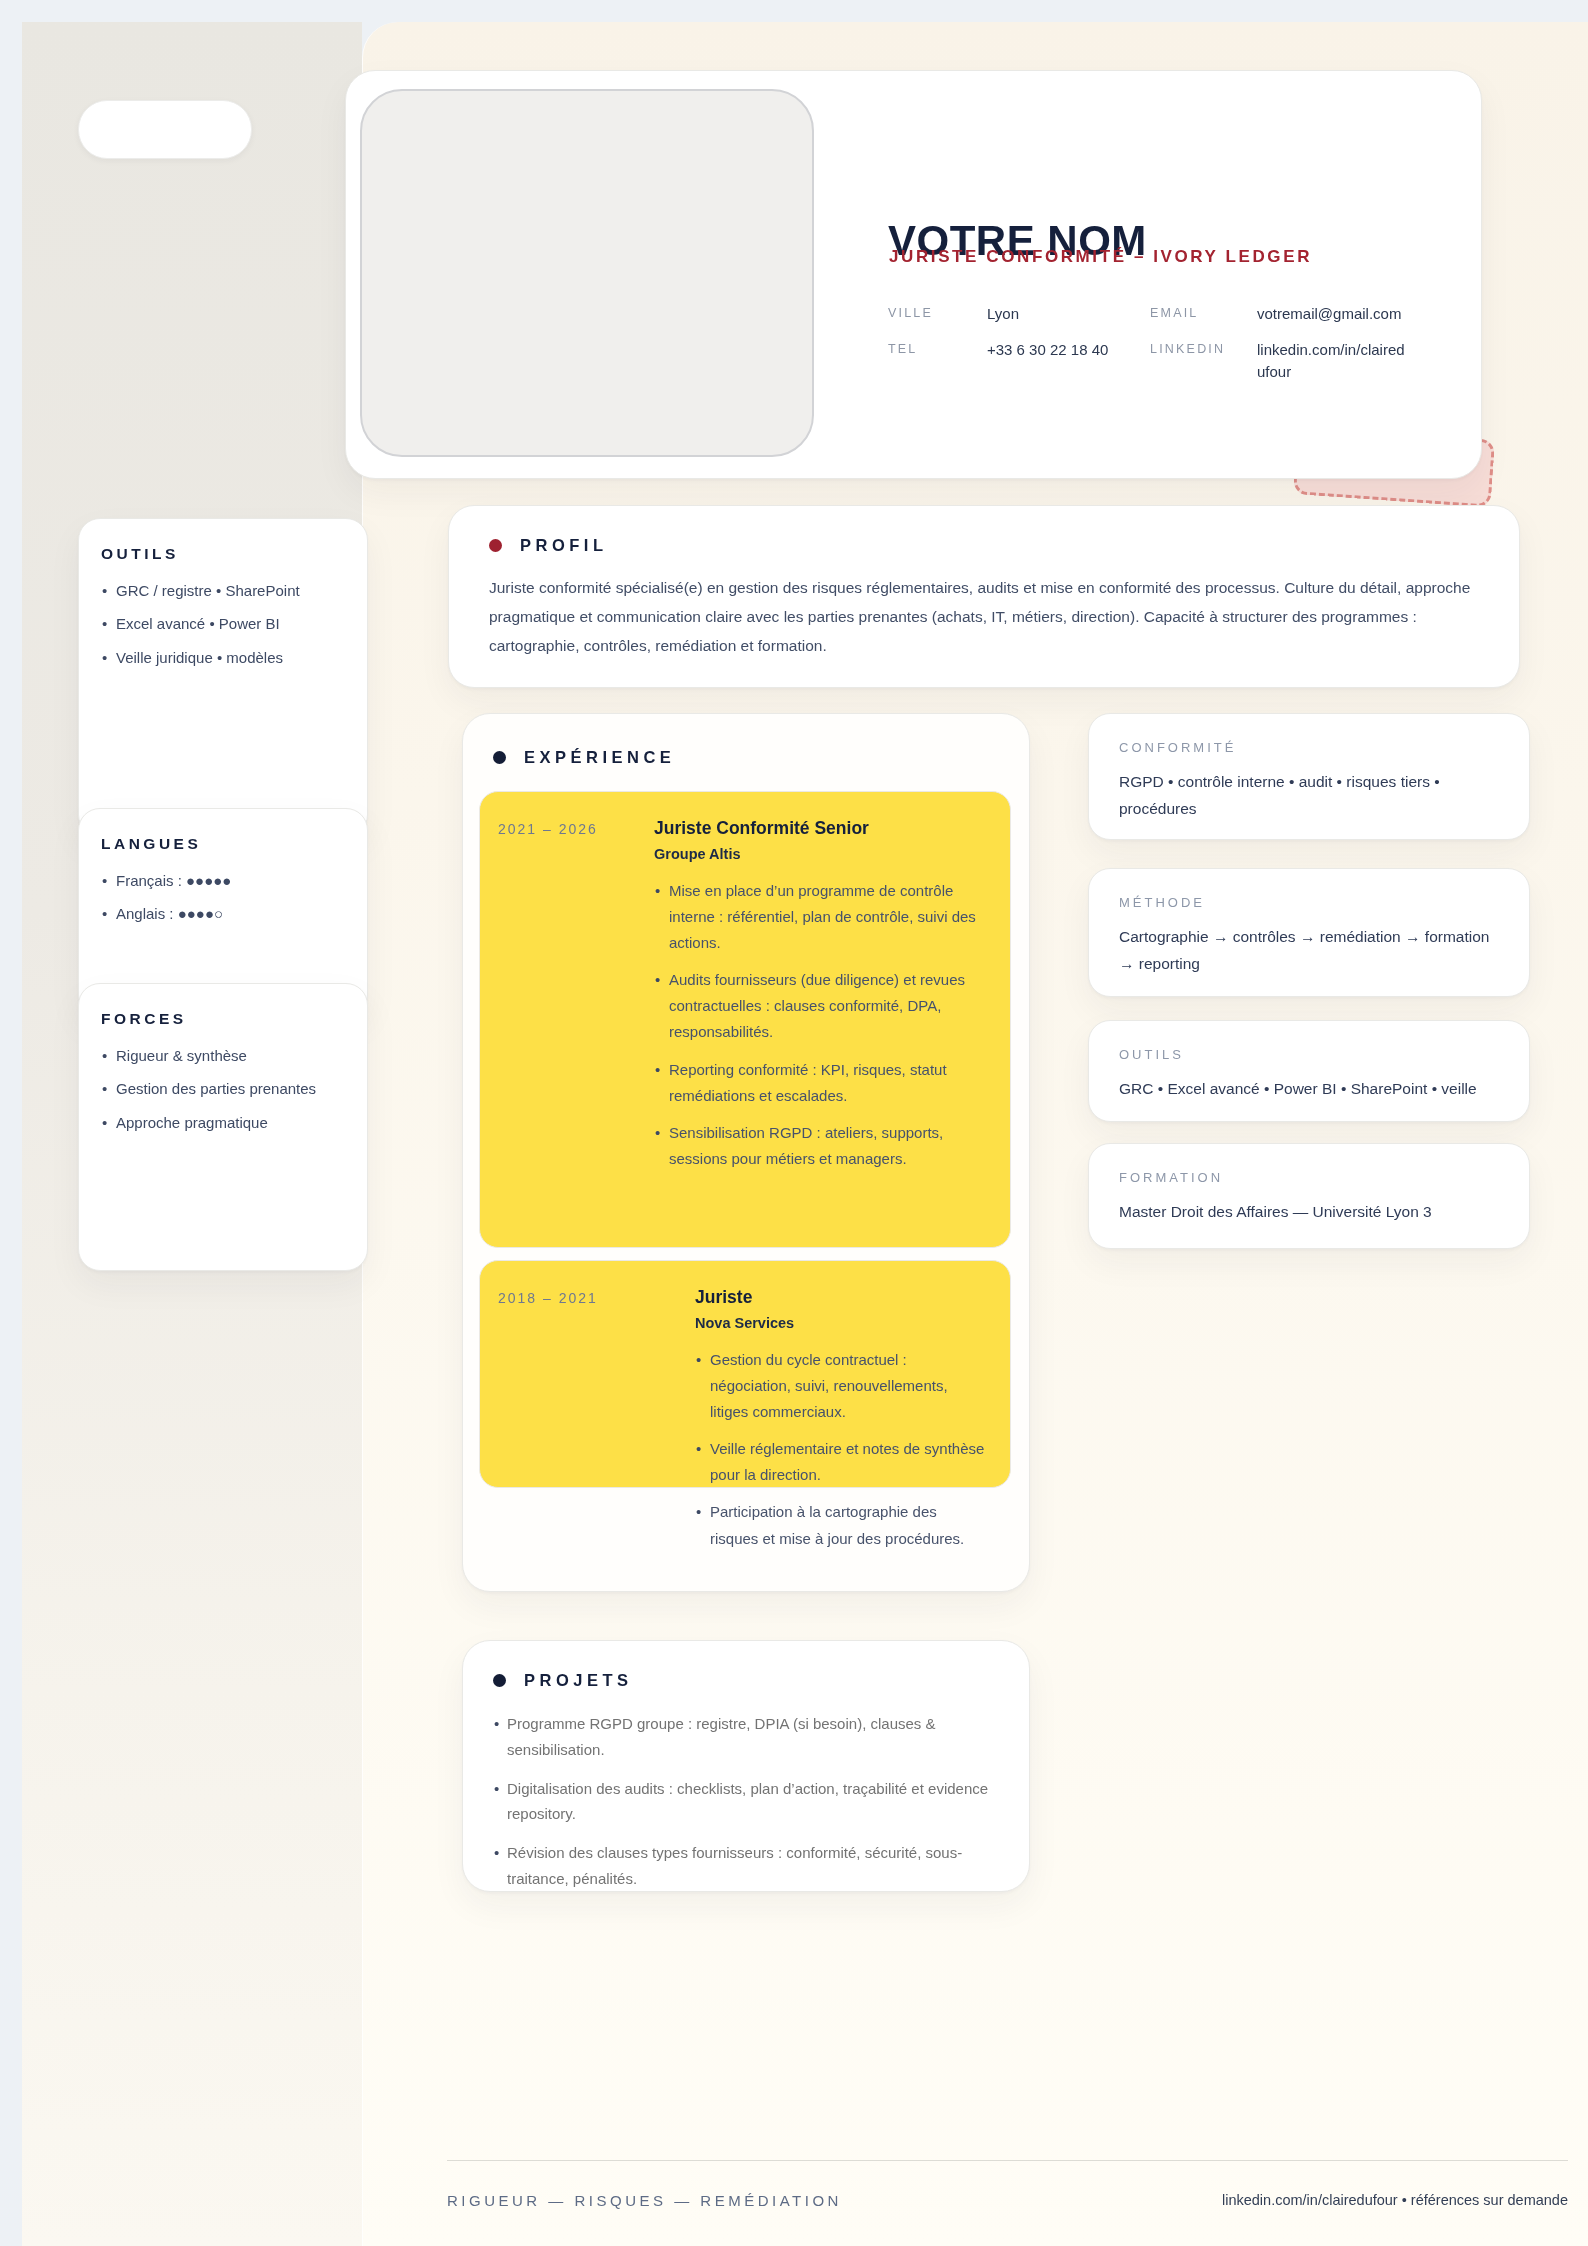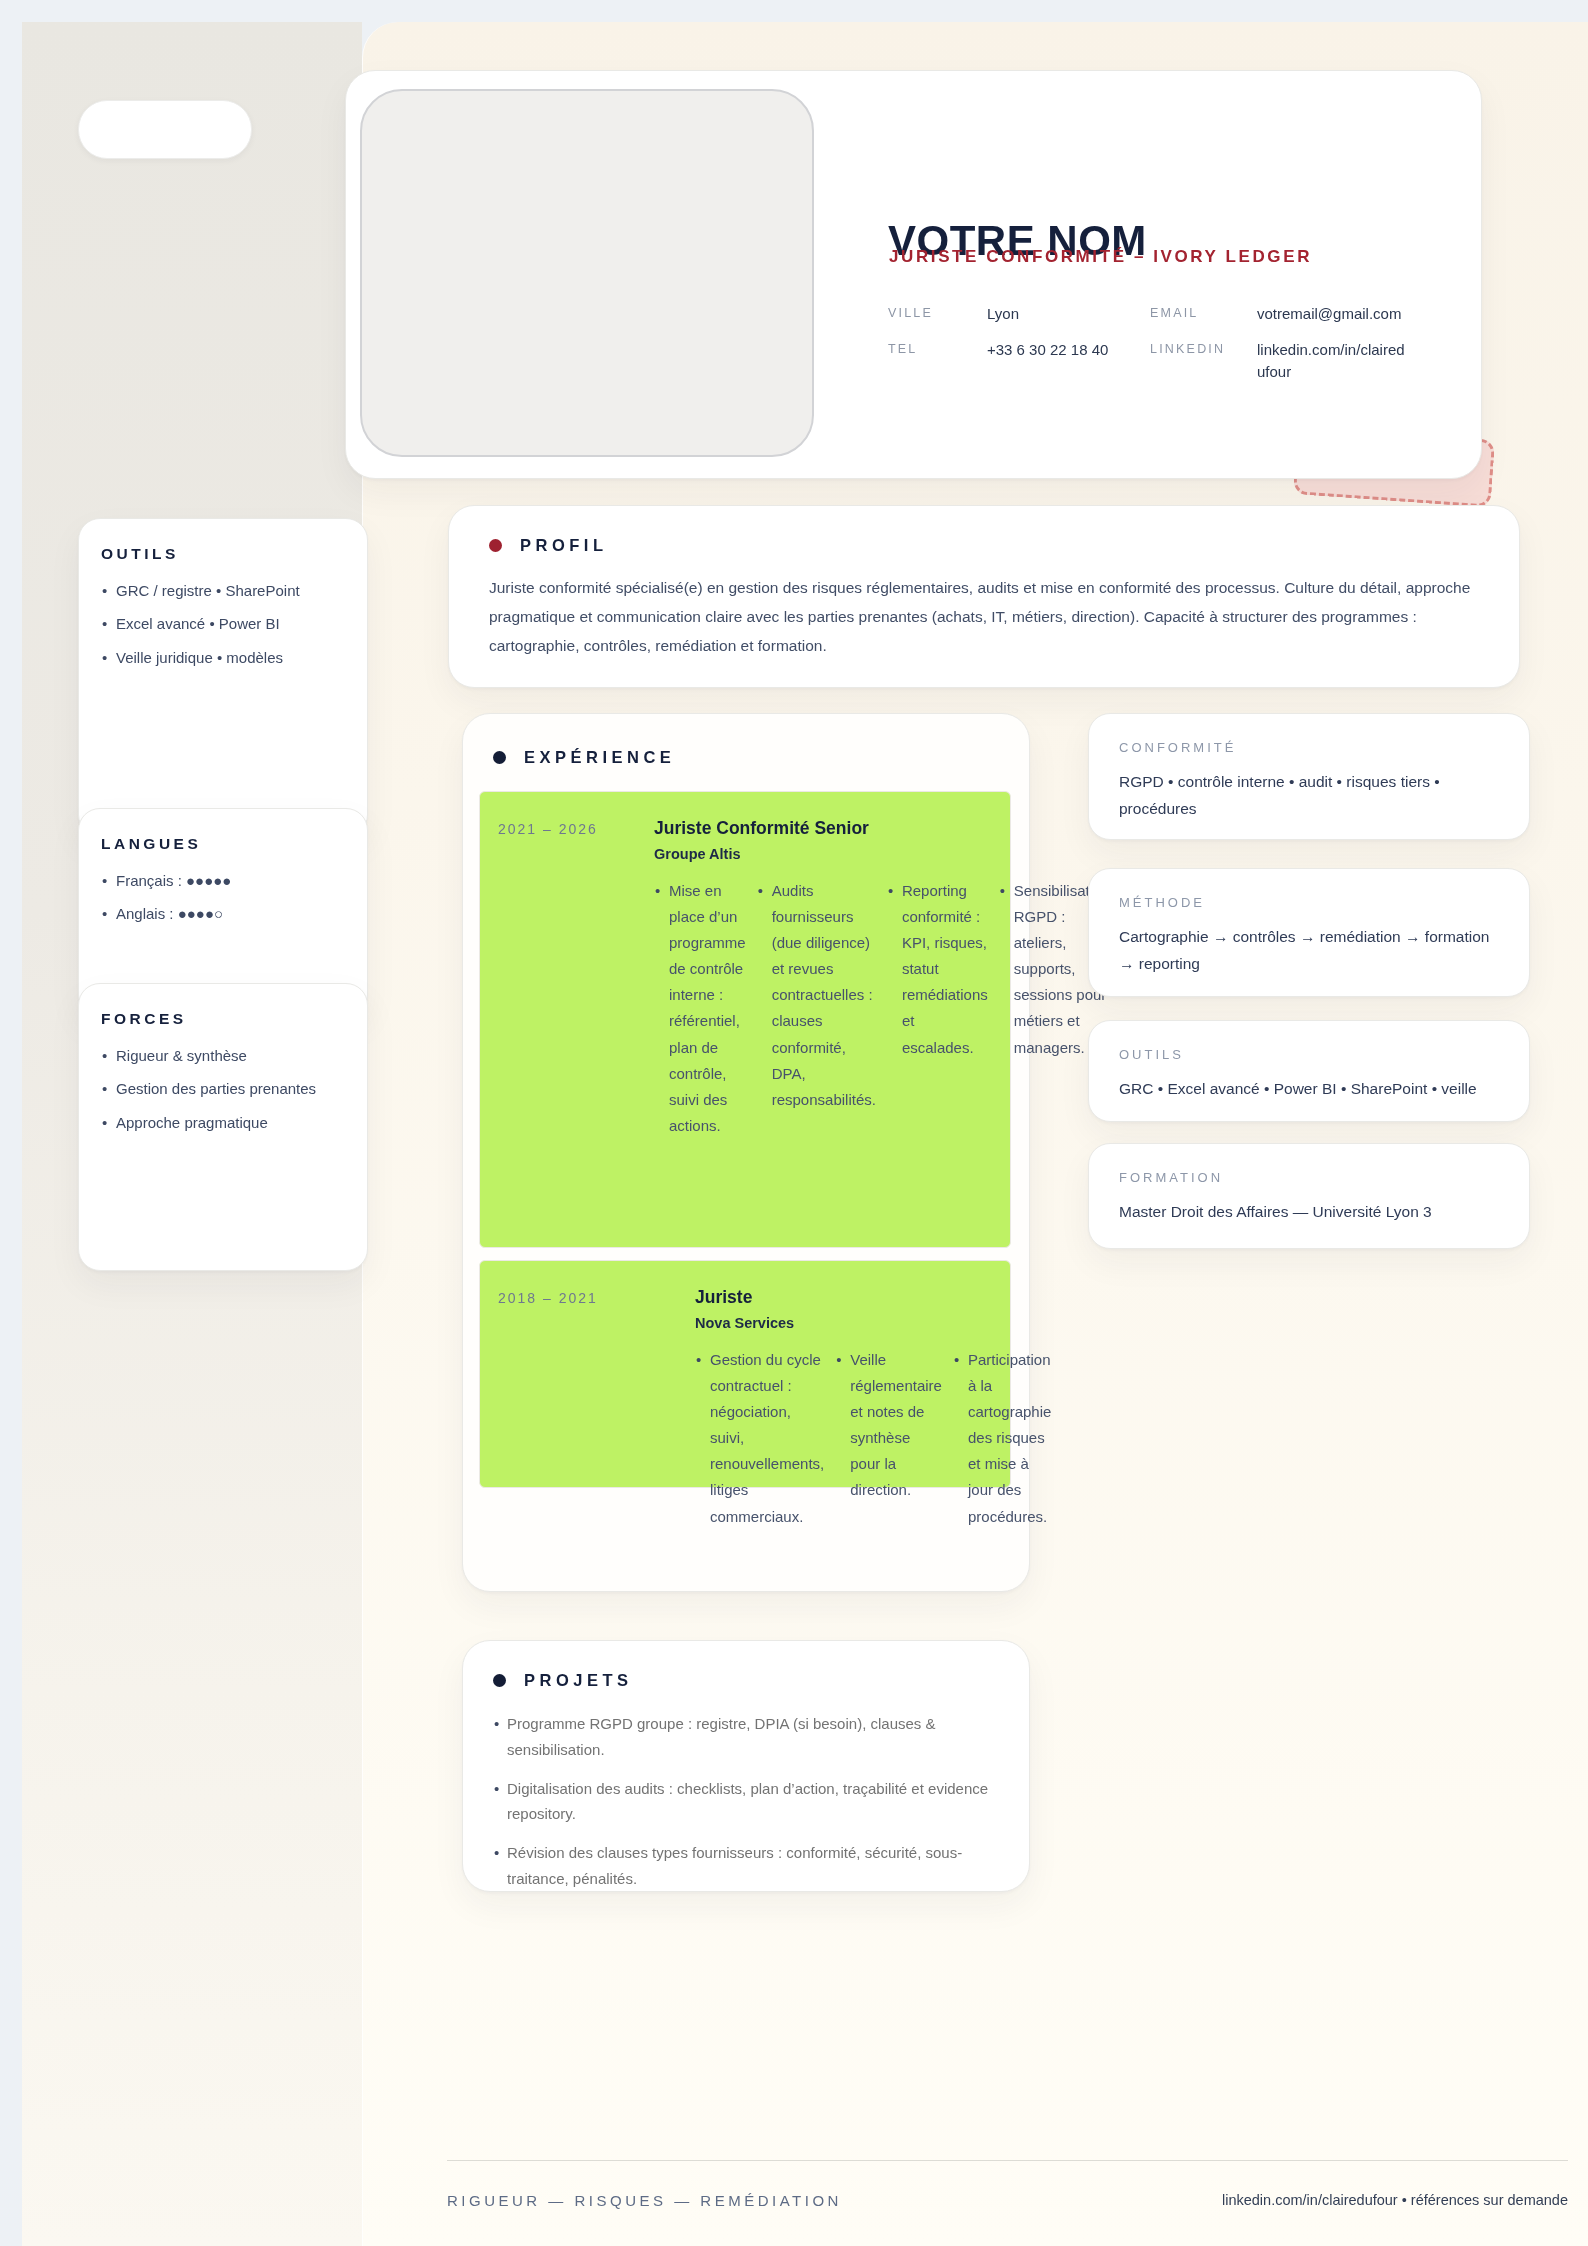--- a/index.html
+++ b/index.html
@@ -53,30 +53,30 @@
   .dot-navy{background:#141d36;}
   .sec-title{font-weight:bold;letter-spacing:4.5px;font-size:16.5px;color:#15203c;}
 
   
   .profil-card{left:448px;top:505px;width:1072px;height:183px;padding:30px 40px;box-sizing:border-box;}
   .profil-text{margin-top:19px;font-size:15.5px;line-height:1.87;color:#414d66;}
 
   
   .exp-card{left:462px;top:713px;width:568px;height:879px;border-radius:28px;background:#fffefc;
             box-sizing:border-box;padding:34px 0 0 30px;}
-  .job{position:absolute;left:16px;width:532px;background:#bef264;border:1px solid #ebe9e4;
-       border-radius:6px;display:flex;box-sizing:border-box;padding:26px 22px 24px 0;}
+  .job{position:absolute;left:16px;width:532px;background:#fde047;border:1px solid #ebe9e4;
+       border-radius:19px;display:flex;box-sizing:border-box;padding:26px 22px 24px 0;}
   .job1{top:77px;height:457px;}
   .job2{top:546px;height:228px;gap:41px;}
   .job-date{width:156px;flex:none;padding-left:18px;font-size:14px;letter-spacing:2px;
             color:#6e7890;padding-top:3px;}
   .job-main{flex:1;}
   .job-role{font-size:17.5px;font-weight:bold;color:#15203c;}
   .job-co{font-size:14.5px;font-weight:bold;color:#1d2a47;margin-top:7px;}
-  .job-blts{margin-top:16px;display:flex;flex-direction:row;gap:11px;}
+  .job-blts{margin-top:16px;display:flex;flex-direction:column;gap:11px;}
   .job-blts .blt{font-size:15px;line-height:1.74;color:#47526b;}
 
   
   .mini-card{left:1088px;width:442px;box-sizing:border-box;padding:26px 30px;border-radius:22px;}
   .mini-label{font-size:13px;letter-spacing:3px;color:#8d97a9;}
   .mini-text{margin-top:13px;font-size:15.5px;line-height:1.75;color:#2f3b56;}
 
   
   .proj-card{left:462px;top:1640px;width:568px;height:252px;box-sizing:border-box;
              padding:30px 34px 0 30px;border-radius:28px;}

